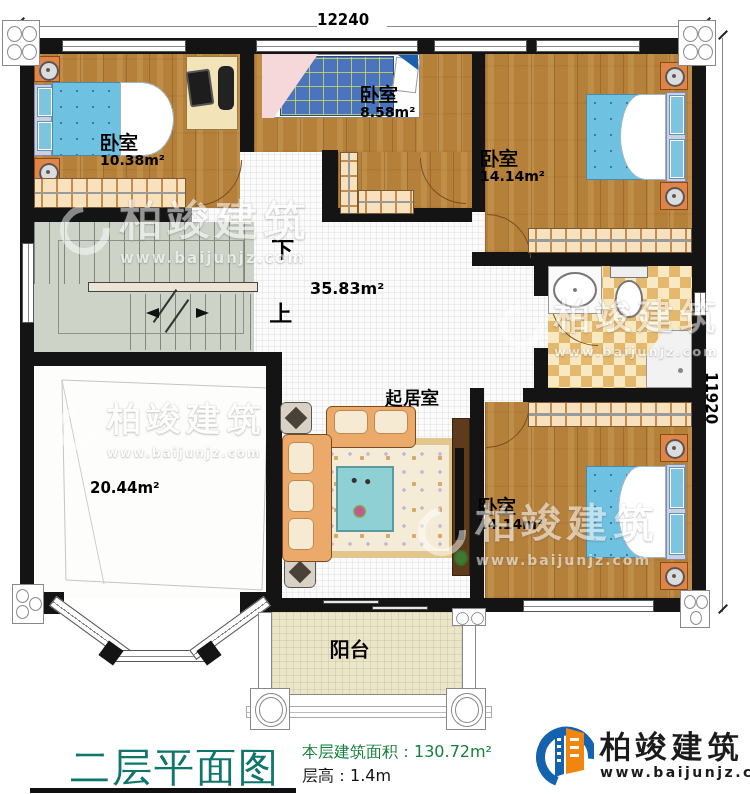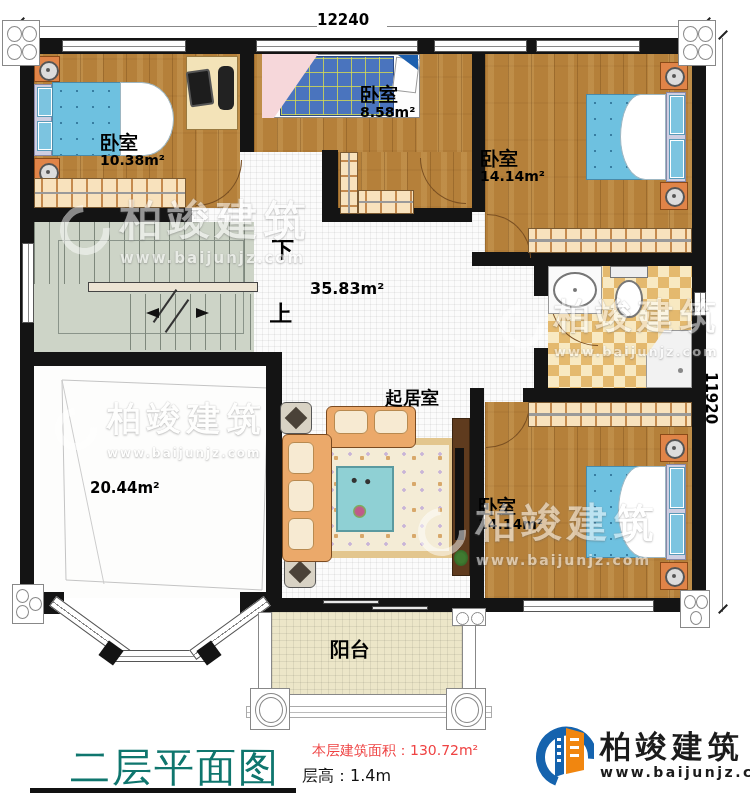--- a/index.html
+++ b/index.html
@@ -283,21 +283,21 @@
   <div class="abs wm" style="left:418px;top:495px;">
     <span class="swoosh" style="width:34px;height:34px;"></span>
     <span>
       <span class="big" style="font-size:40px;">柏竣建筑</span><br>
       <span class="url" style="font-size:14px;">www.baijunjz.com</span>
     </span>
   </div>
 
   <div class="abs" style="left:34px;top:740px;font-size:40px;font-weight:normal;color:#0f766e;letter-spacing:2px;margin-left:36px;">二层平面图</div>
   <div class="abs" style="left:30px;top:788px;width:266px;height:5px;background:#111;"></div>
-  <div class="abs" style="left:312px;top:742px;font-size:14px;color:#ef4444;">
+  <div class="abs" style="left:302px;top:742px;font-size:16px;color:#15803d;">
     <span>本层建筑面积：</span><span>130.72m²</span>
   </div>
   <div class="abs" style="left:302px;top:766px;font-size:16px;color:#111;">
     <span>层高：</span><span>1.4m</span>
   </div>
 
   <svg class="abs" style="left:528px;top:720px;" width="66" height="68" viewBox="0 0 66 68">
     <path d="M 14 54 A 26 26 0 1 1 56 56" fill="none" stroke="#1563ae" stroke-width="9" transform="rotate(-35 33 34)"></path>
     <polygon points="27,14 36,10 36,54 27,57" fill="#1563ae"></polygon>
     <polygon points="38,8 56,13 56,50 38,54" fill="#f1860f"></polygon>

